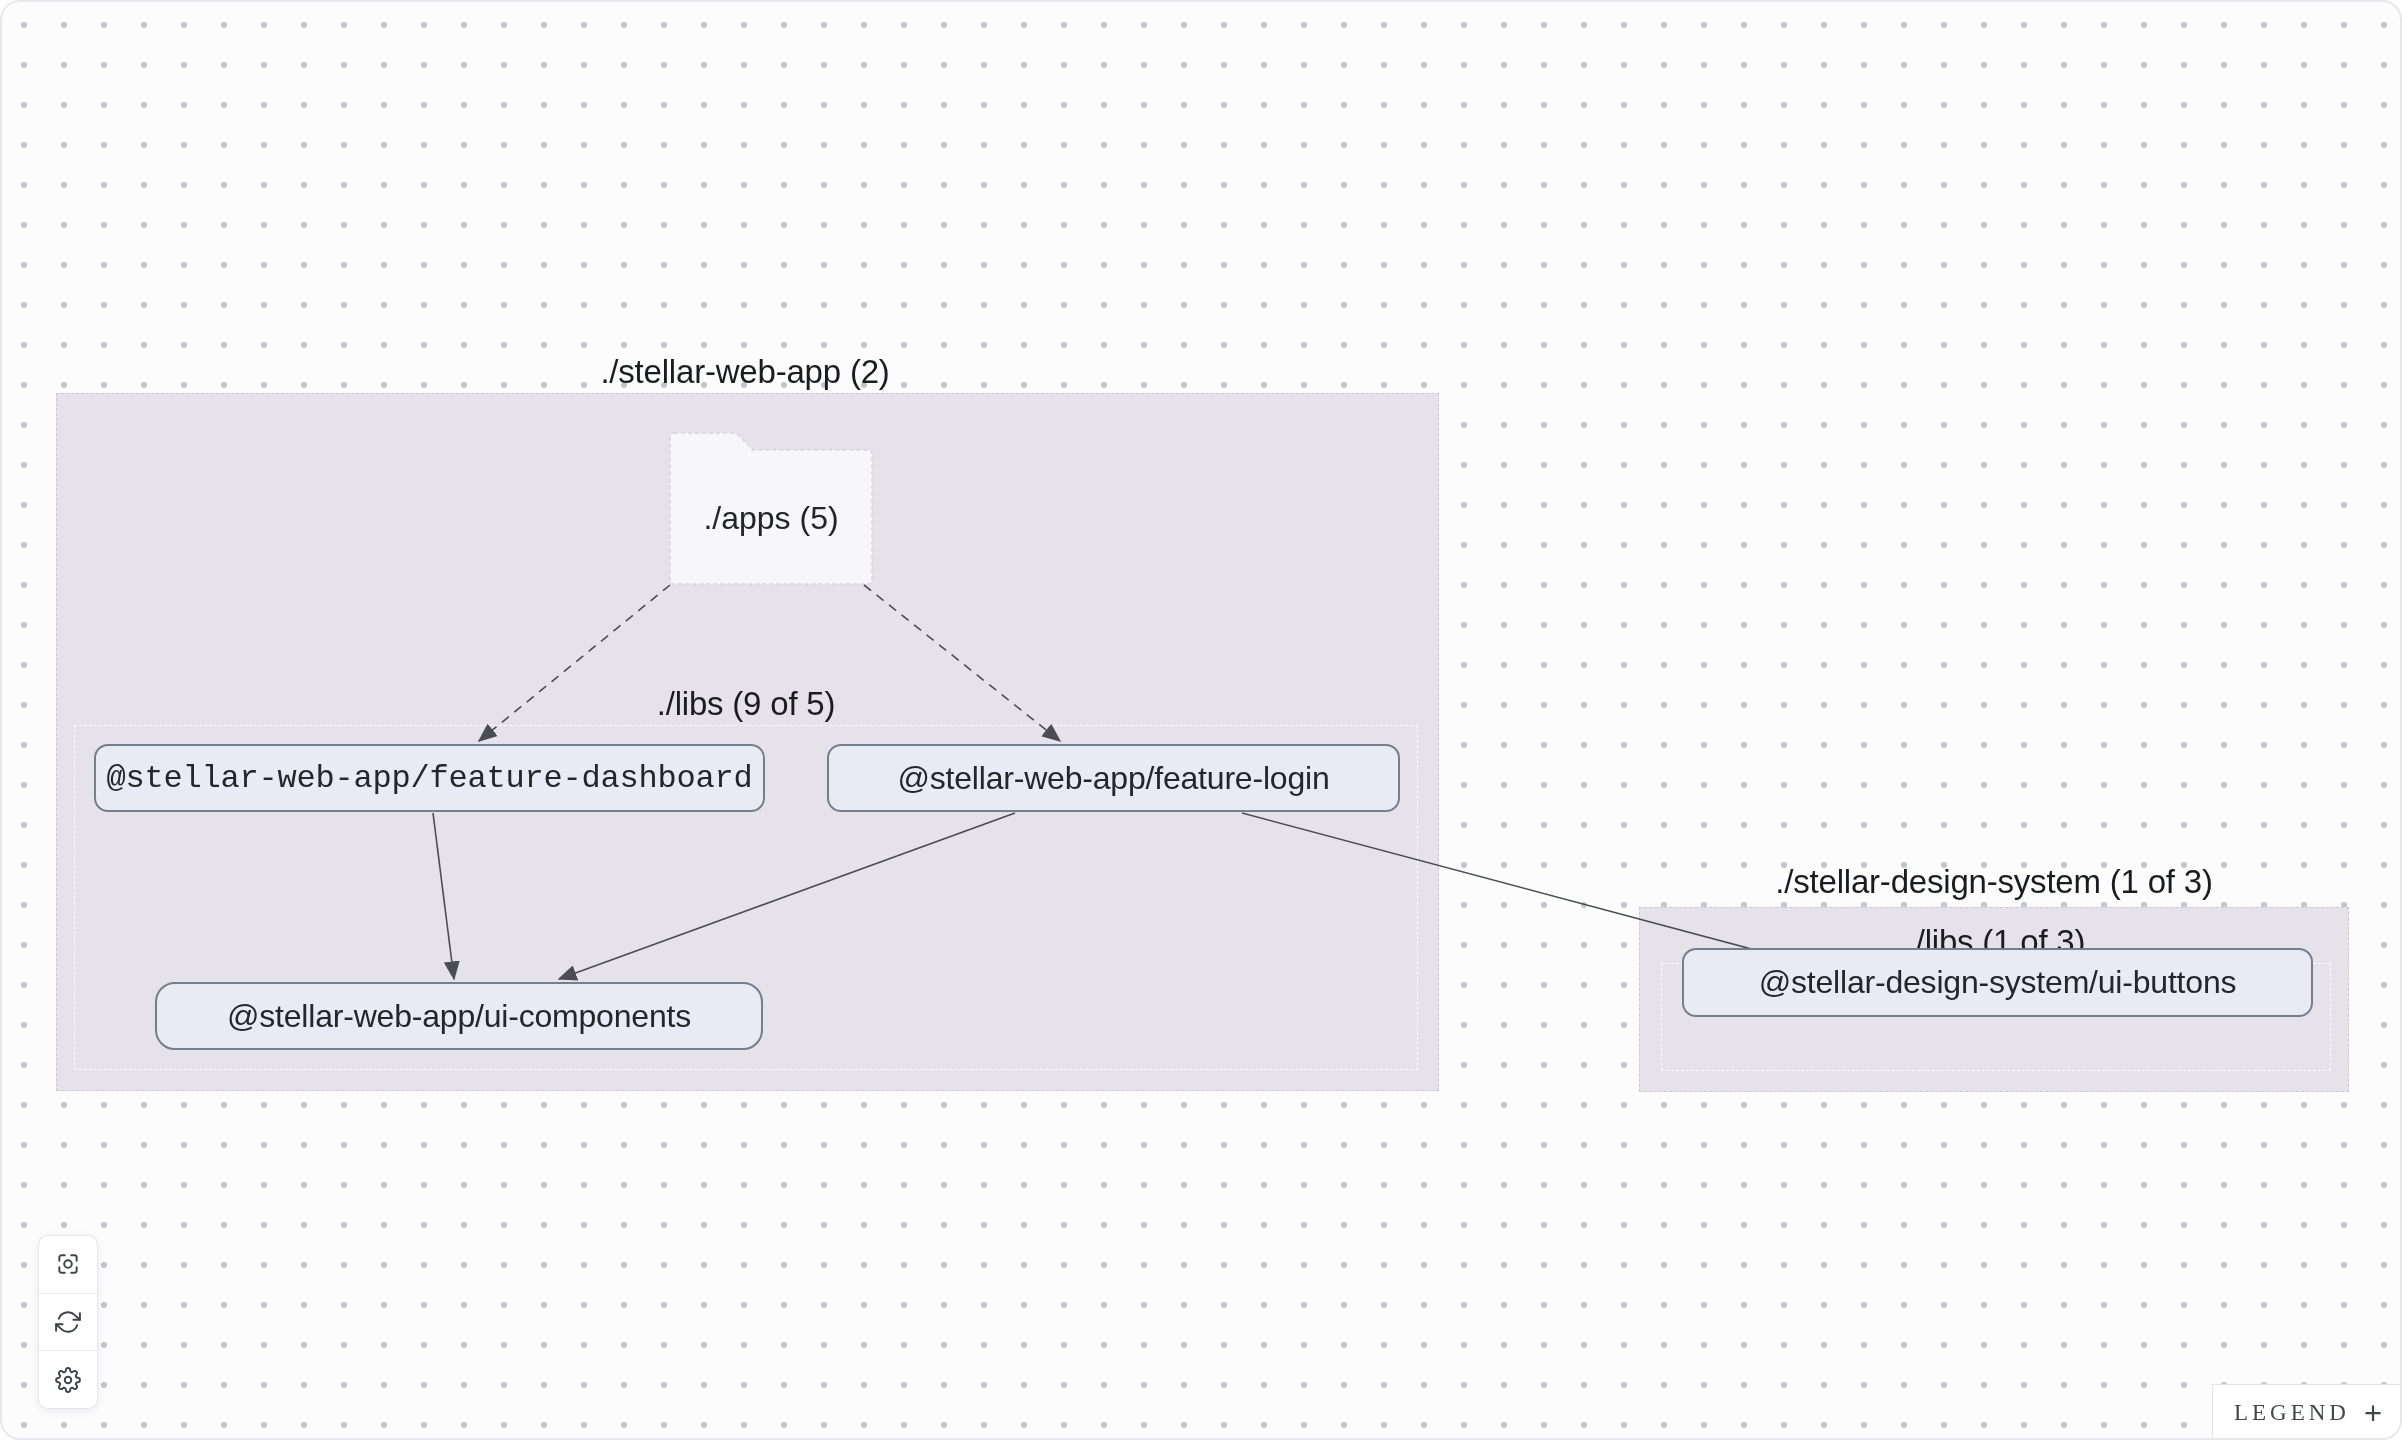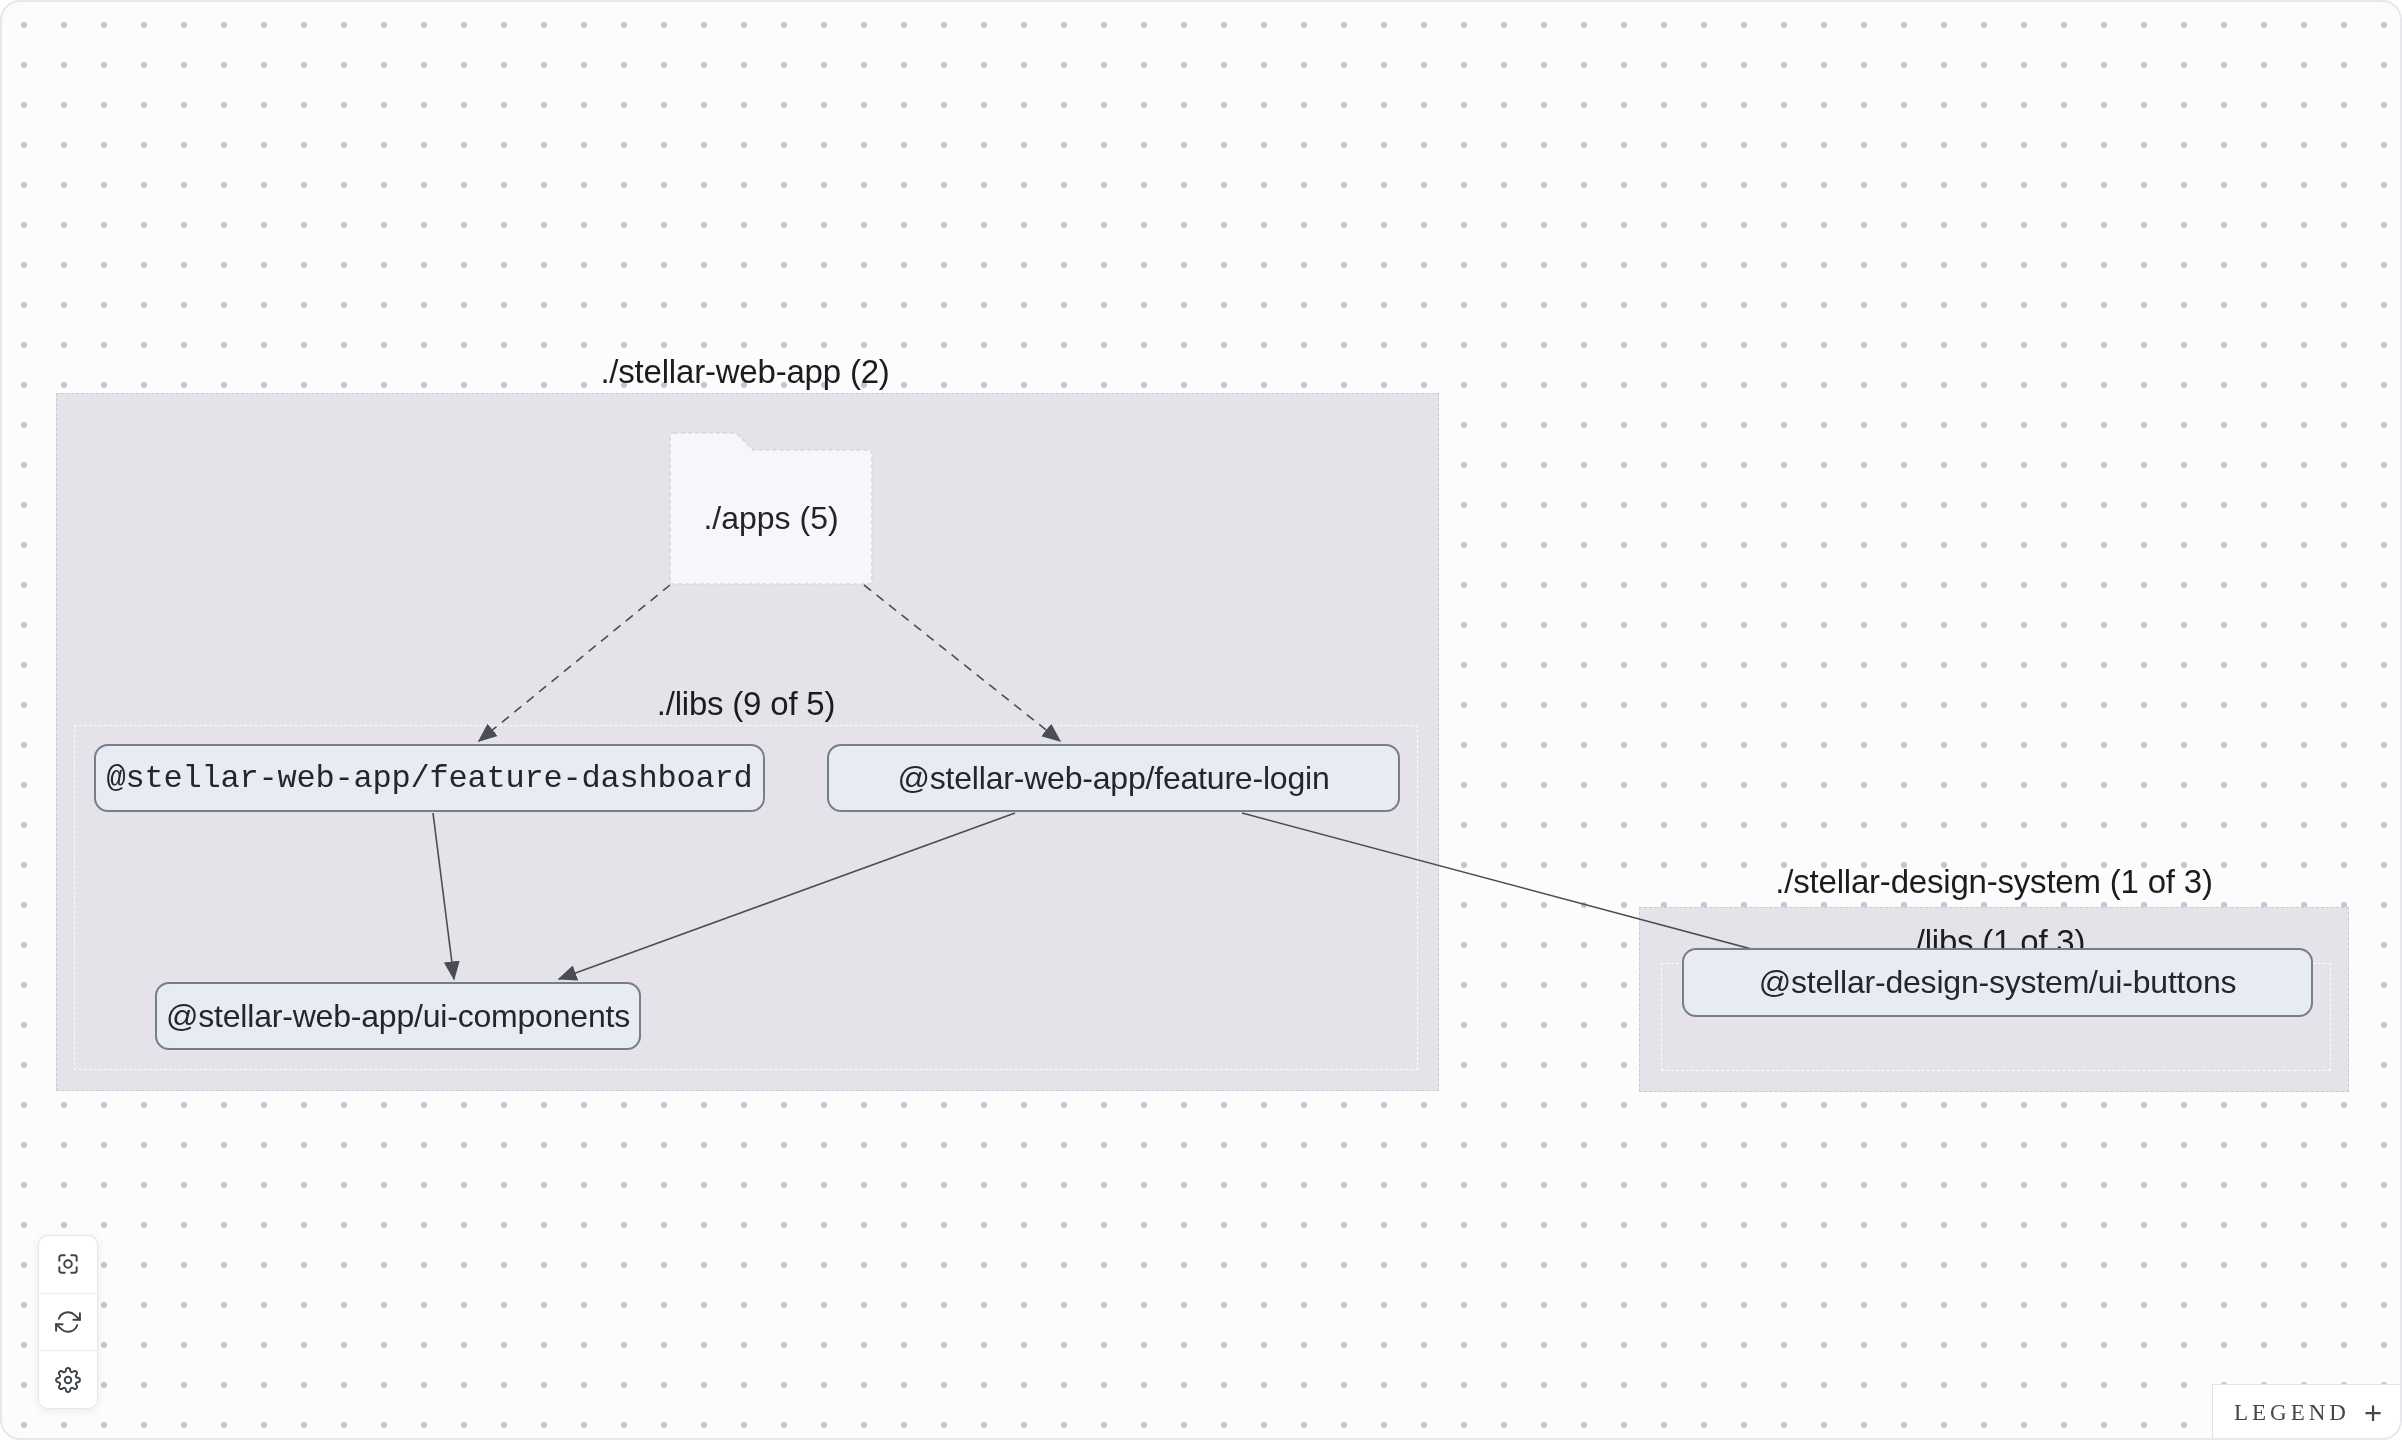--- a/index.html
+++ b/index.html
@@ -24,21 +24,21 @@
   .lbl-design-libs{left:1994px;top:922px;}
   .folder-svg{position:absolute;left:664px;top:427px;}
   .folder-label{position:absolute;left:769px;top:498px;transform:translateX(-50%);
     font-size:32px;color:#222429;white-space:nowrap;}
   .edges{position:absolute;left:0;top:0;pointer-events:none;}
   .node{position:absolute;display:flex;align-items:center;justify-content:center;
     background:#e8eaf4;border:2px solid #767d8b;border-radius:14px;box-sizing:border-box;
     font-size:32px;color:#24262b;white-space:nowrap;letter-spacing:-0.2px;cursor:pointer;}
   .node-feature-dashboard{left:92px;top:742px;width:671px;height:68px;font-family:Liberation Mono, monospace;}
   .node-feature-login{left:825px;top:742px;width:573px;height:68px;}
-  .node-ui-components{left:153px;top:980px;width:486px;height:68px;}
+  .node-ui-components{left:153px;top:980px;width:608px;height:68px;border-radius:20px;}
   .node-ui-buttons{left:1680px;top:946px;width:631px;height:69px;}
   .toolbar{position:absolute;left:36px;top:1233px;width:58px;height:172px;background:#ffffff;
     border:1px solid #e6e6ea;border-radius:10px;box-shadow:0 2px 8px rgba(40,40,60,0.08);
     display:flex;flex-direction:column;overflow:hidden;}
   .toolbar button{flex:1;display:flex;align-items:center;justify-content:center;
     background:none;border:none;border-top:1px solid #ececf0;cursor:pointer;padding:0;}
   .toolbar button:first-child{border-top:none;}
   .toolbar svg{stroke:#3f434a;fill:none;stroke-width:1.8;stroke-linecap:round;stroke-linejoin:round;}
   .legend{position:absolute;left:2210px;top:1382px;width:192px;height:58px;background:#ffffff;
     border:1px solid #e3e3e8;box-sizing:border-box;display:flex;align-items:center;

